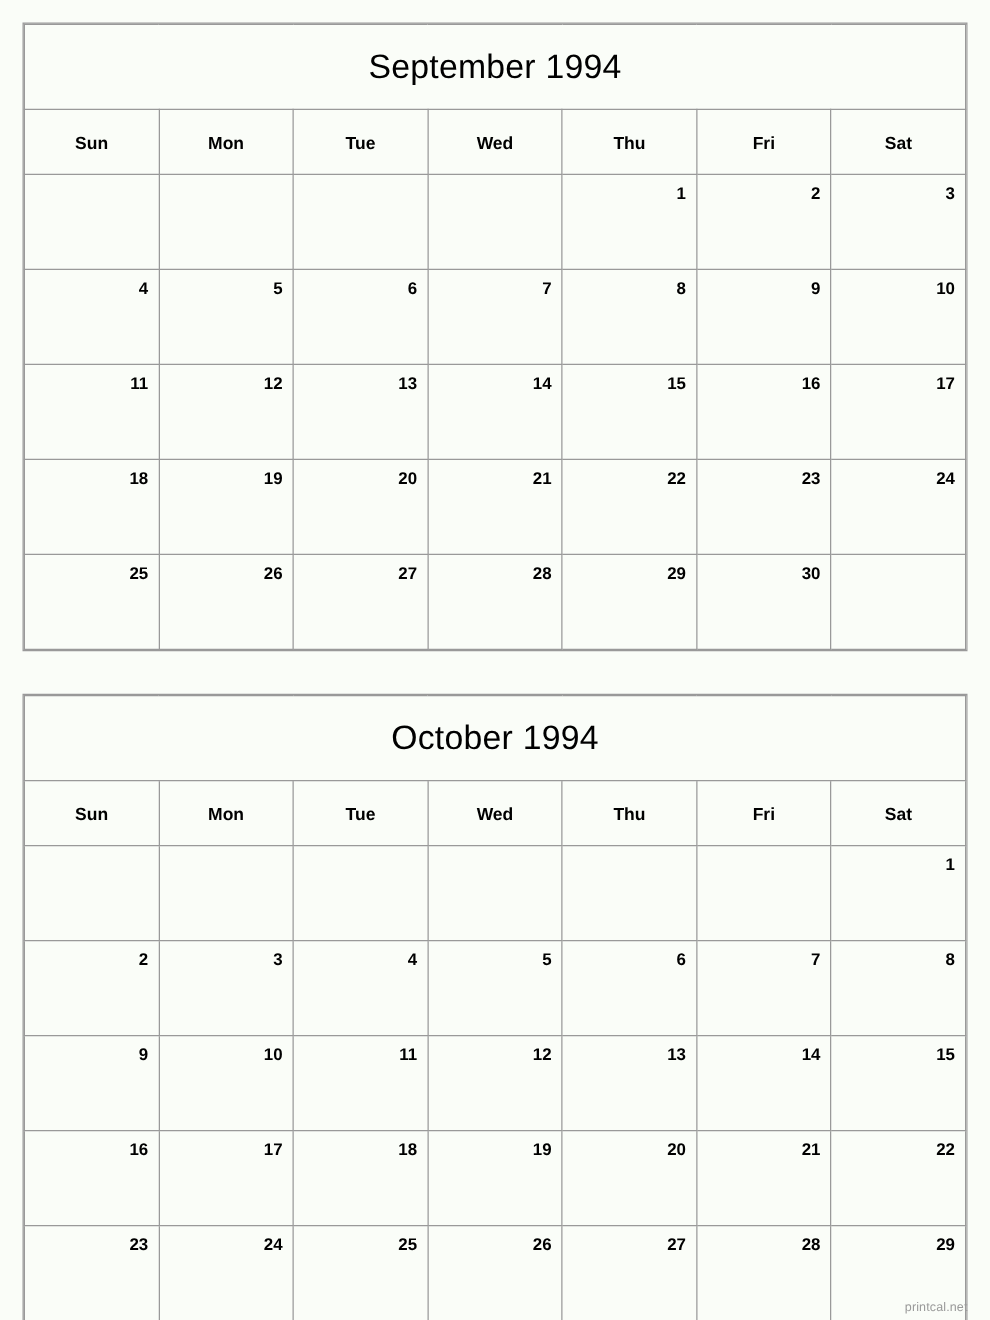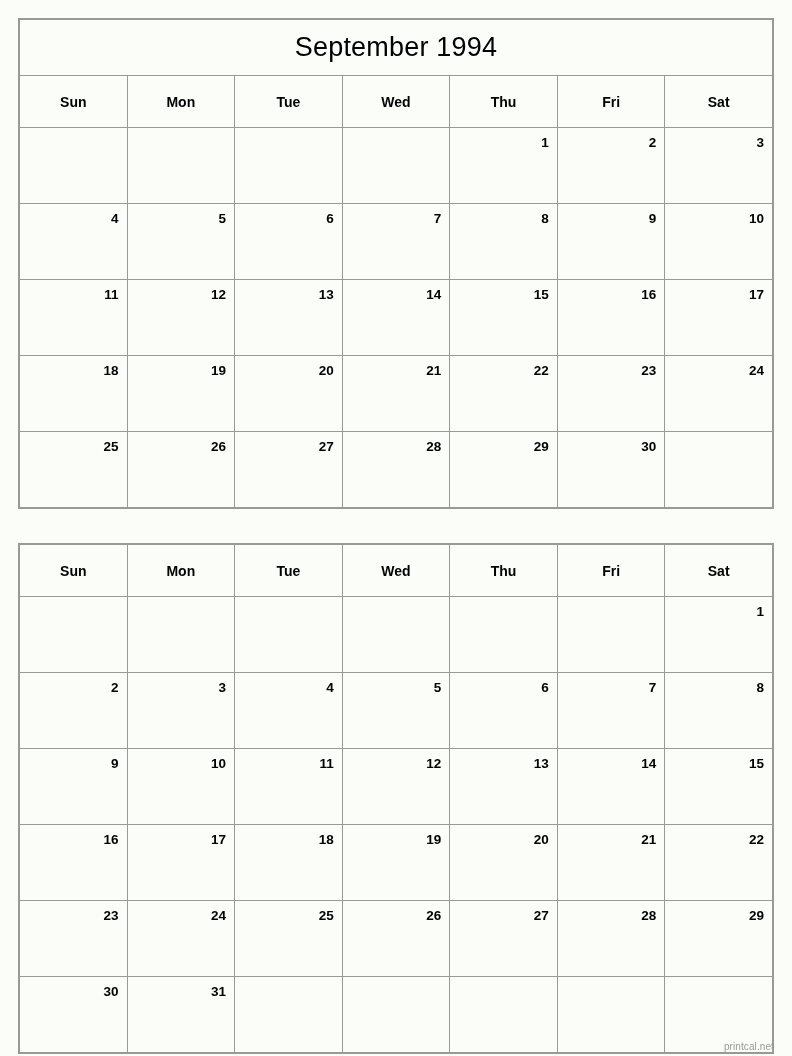--- a/index.html
+++ b/index.html
@@ -43,21 +43,21 @@
     table-layout: fixed;
   }
 
   table.cal td, table.cal th {
     border: 1px solid #999;
     box-sizing: border-box;
     background: #fafdf8;
   }
 
   .title-cell {
-    height: 56px;
+    height: 68px;
     text-align: center;
     vertical-align: middle;
     font-size: 27px;
     font-weight: normal;
     letter-spacing: 0.2px;
     color: #000;
     padding: 0;
   }
 
   .dow-cell {
@@ -160,20 +160,23 @@
           <td class="day-cell"></td>
         </tr>
       </tbody>
     </table>
   </div>
 
   <div class="month-block">
     <table class="cal">
       <thead>
         <tr>
+          <th class="title-cell" colspan="7">October 1994</th>
+        </tr>
+        <tr>
           <th class="dow-cell">Sun</th>
           <th class="dow-cell">Mon</th>
           <th class="dow-cell">Tue</th>
           <th class="dow-cell">Wed</th>
           <th class="dow-cell">Thu</th>
           <th class="dow-cell">Fri</th>
           <th class="dow-cell">Sat</th>
         </tr>
       </thead>
       <tbody>

